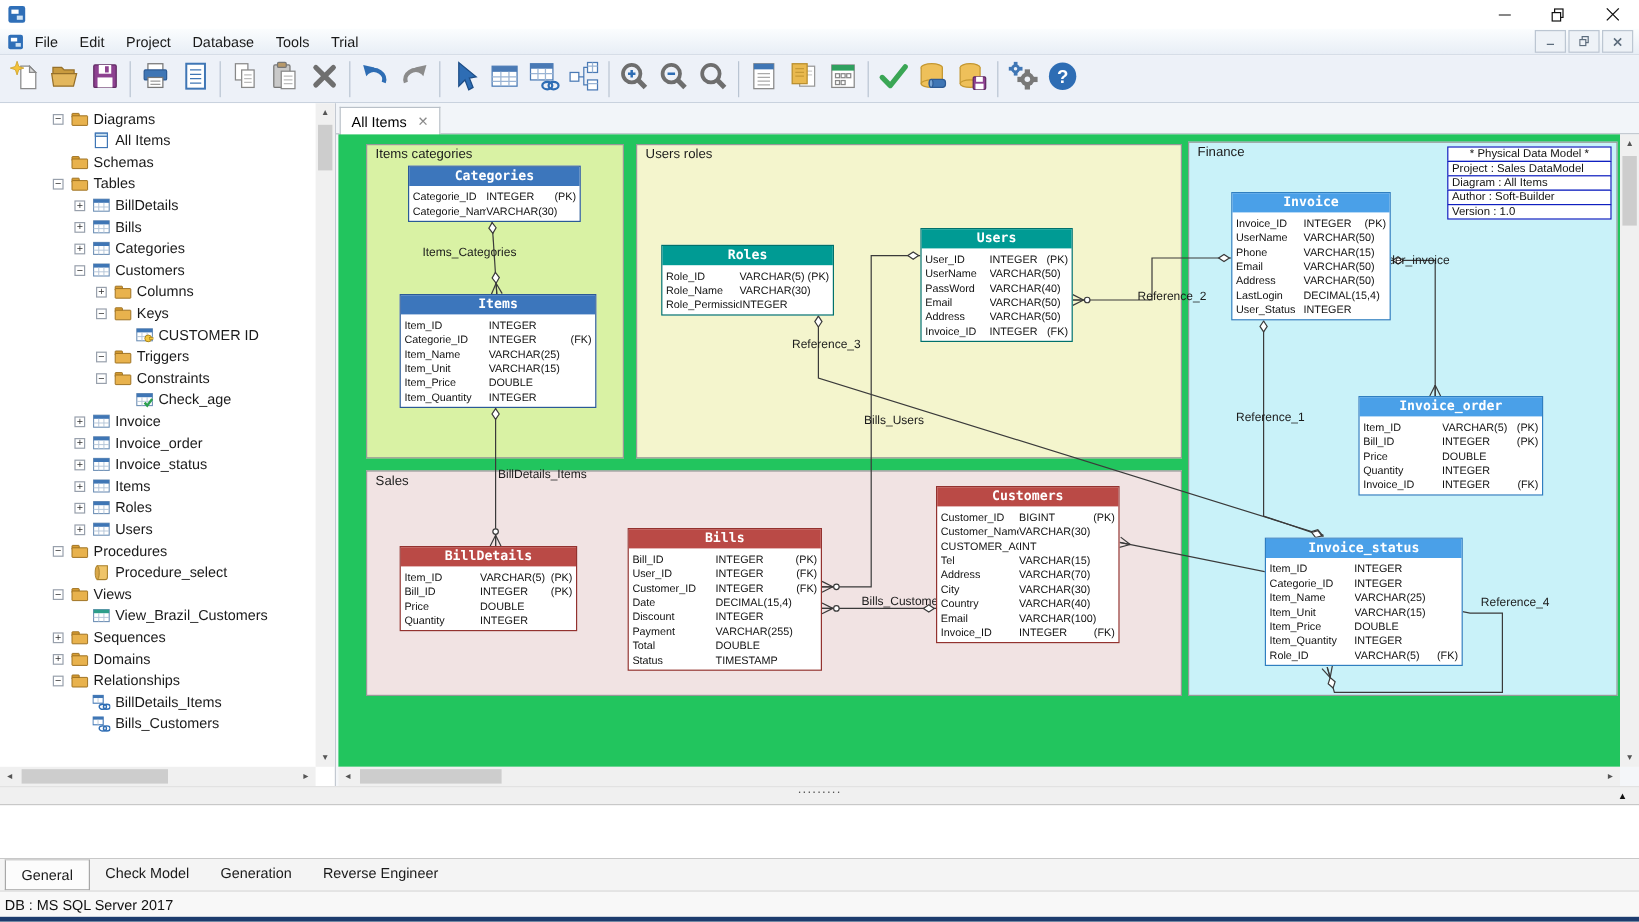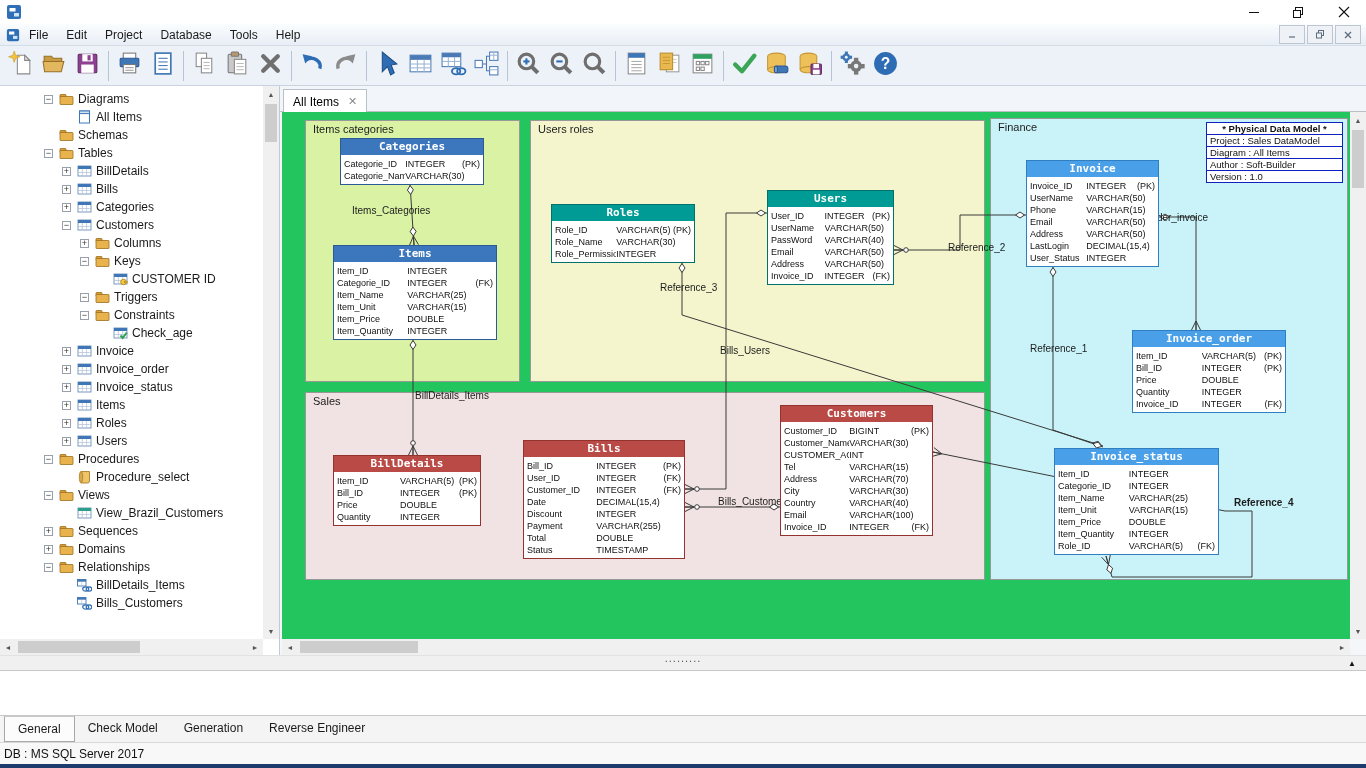--- a/index.html
+++ b/index.html
@@ -45,21 +45,21 @@
   .rel-label{position:absolute;font-size:10px;color:#1c1c1c;z-index:4;white-space:nowrap;}
   .dtable{position:absolute;z-index:5;background:#fff;box-sizing:border-box;}
   .dt-header{height:16px;font-family:"DejaVu Sans Mono",monospace;font-weight:bold;font-size:11px;color:#fff;text-align:center;line-height:16px;}
   .dt-body{padding:3px 0 2px 0;}
   .dt-row{display:flex;height:12px;line-height:12px;font-size:9px;color:#111;padding:0 3px;}
   .dt-row .cn{flex:0 0 45%;overflow:hidden;}
   .dt-row .ct{flex:1;overflow:hidden;}
   .dt-row .ck{flex:none;}
   .note{position:absolute;z-index:6;font-size:9.5px;color:#111;}
   .note-row{border:1px solid #1020c0;background:#fff;padding:0 3px;height:11px;line-height:11px;margin-top:-1px;white-space:nowrap;}
-  .note-row.center{text-align:center;font-weight:bold;}
+  .note-row.center{text-align:center;}
   
   .splitter{position:absolute;left:0;top:655px;width:100%;height:15px;background:#f0f0f0;border-top:1px solid #e2e2e2;box-sizing:border-box;}
   .split-dots{position:absolute;left:50%;top:-4px;transform:translateX(-50%);font-size:11px;color:#555;letter-spacing:1px;}
   .split-up{position:absolute;right:10px;top:3px;font-size:8px;color:#111;}
   .msgpanel{position:absolute;left:0;top:670px;width:100%;height:46px;background:#fff;border-top:1px solid #c8c8c8;border-bottom:1px solid #c8c8c8;box-sizing:border-box;}
   .btabs{position:absolute;left:0;top:716px;width:100%;height:26px;background:#f4f4f4;display:flex;align-items:stretch;padding-left:4px;box-sizing:border-box;}
   .btab{padding:5px 13px 0 13px;font-size:12px;color:#1a1a1a;}
   .btab.active{background:#fcfcfc;border:1px solid #a8a8a8;border-top:1px solid #c8c8c8;}
   .statusbar{position:absolute;left:0;top:742px;width:100%;height:22px;background:#f8f8f8;border-top:1px solid #d8d8d8;font-size:12px;color:#111;display:flex;align-items:center;padding-left:4px;box-sizing:border-box;}
   .navy{position:absolute;left:0;top:764px;width:100%;height:4px;background:#1d3c6e;}
@@ -104,21 +104,21 @@
           <rect x="3.5" y="4" width="6" height="3.5" fill="#fff"></rect>
           <rect x="8" y="9" width="5" height="3.5" fill="#cfe3f5"></rect>
         </svg>
     </span>
     <span id="menu-items" style="display: flex; height: 100%;">
         <span class="menu-item">File</span>
         <span class="menu-item">Edit</span>
         <span class="menu-item">Project</span>
         <span class="menu-item">Database</span>
         <span class="menu-item">Tools</span>
-        <span class="menu-item">Help</span>
+        <span class="menu-item">Trial</span>
       </span>
     <span class="mdi-controls">
       <span class="mdi-btn">
           <svg width="8" height="8" viewBox="0 0 8 8">
             <line x1="1" y1="6" x2="7" y2="6" stroke="#5c6c7c" stroke-width="1.2"></line>
           </svg>
         </span>
       <span class="mdi-btn">
           <svg width="9" height="9" viewBox="0 0 9 9">
             <rect x="2.5" y="0.5" width="5" height="5" fill="none" stroke="#5c6c7c"></rect>
@@ -704,21 +704,21 @@
         <div class="region" style="left: 23px; top: 280px; width: 680px; height: 188px; background: rgb(241, 227, 227);"></div>
         <div class="region-label" style="left: 31px; top: 283px;">Sales</div>
         <div class="rel-label" style="left: 70px; top: 93px;">Items_Categories</div>
         <div class="rel-label" style="left: 133px; top: 278px;">BillDetails_Items</div>
         <div class="rel-label" style="left: 378px; top: 170px;">Reference_3</div>
         <div class="rel-label" style="left: 438px; top: 233px;">Bills_Users</div>
         <div class="rel-label" style="left: 436px; top: 384px;">Bills_Customers</div>
         <div class="rel-label" style="left: 666px; top: 130px;">Reference_2</div>
         <div class="rel-label" style="left: 866px; top: 100px;">order_invoice</div>
         <div class="rel-label" style="left: 748px; top: 231px;">Reference_1</div>
-        <div class="rel-label" style="left: 952px; top: 385px; font-weight: bold;">Reference_4</div>
+        <div class="rel-label" style="left: 952px; top: 385px;">Reference_4</div>
         <svg id="rel-svg" width="1068" height="527">
           <polyline points="128,72 132,133" fill="none" stroke="#3a3a3a" stroke-width="1"></polyline>
           <polygon points="128.6870490468871,82.47749796502828 125.39902860821313,78.1834414219839 128.09814986384103,73.49678542357546 131.38617030251498,77.79084196661984" fill="#fff" stroke="#3a3a3a"></polygon>
           <line x1="131.4111008169539" y1="124.0192874585472" x2="127.50964372927359" y2="133.29444959152303" stroke="#3a3a3a" stroke-width="1"></line>
           <line x1="131.4111008169539" y1="124.0192874585472" x2="132" y2="133" stroke="#3a3a3a" stroke-width="1"></line>
           <line x1="131.4111008169539" y1="124.0192874585472" x2="136.4903562707264" y2="132.70555040847697" stroke="#3a3a3a" stroke-width="1"></line>
           <polygon points="130.82220163390784,115.0385749170944 134.1102220725818,119.33263146013877 131.4111008169539,124.01928745854721 128.12308037827995,119.72523091550283" fill="#fff" stroke="#3a3a3a"></polygon>
           <polyline points="131,227 131,343" fill="none" stroke="#3a3a3a" stroke-width="1"></polyline>
           <polygon points="131,237.5 128,233 131,228.5 134,233" fill="#fff" stroke="#3a3a3a"></polygon>
           <line x1="131" y1="334" x2="126.5" y2="343" stroke="#3a3a3a" stroke-width="1"></line>

